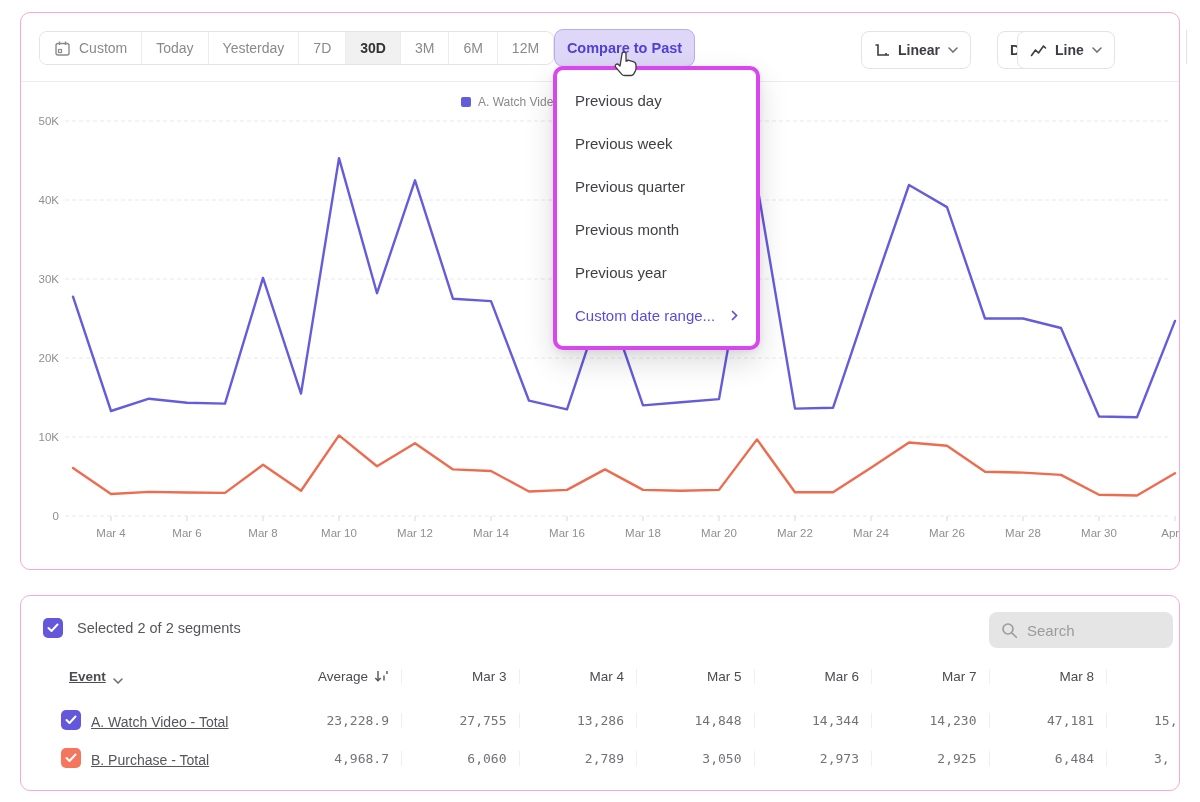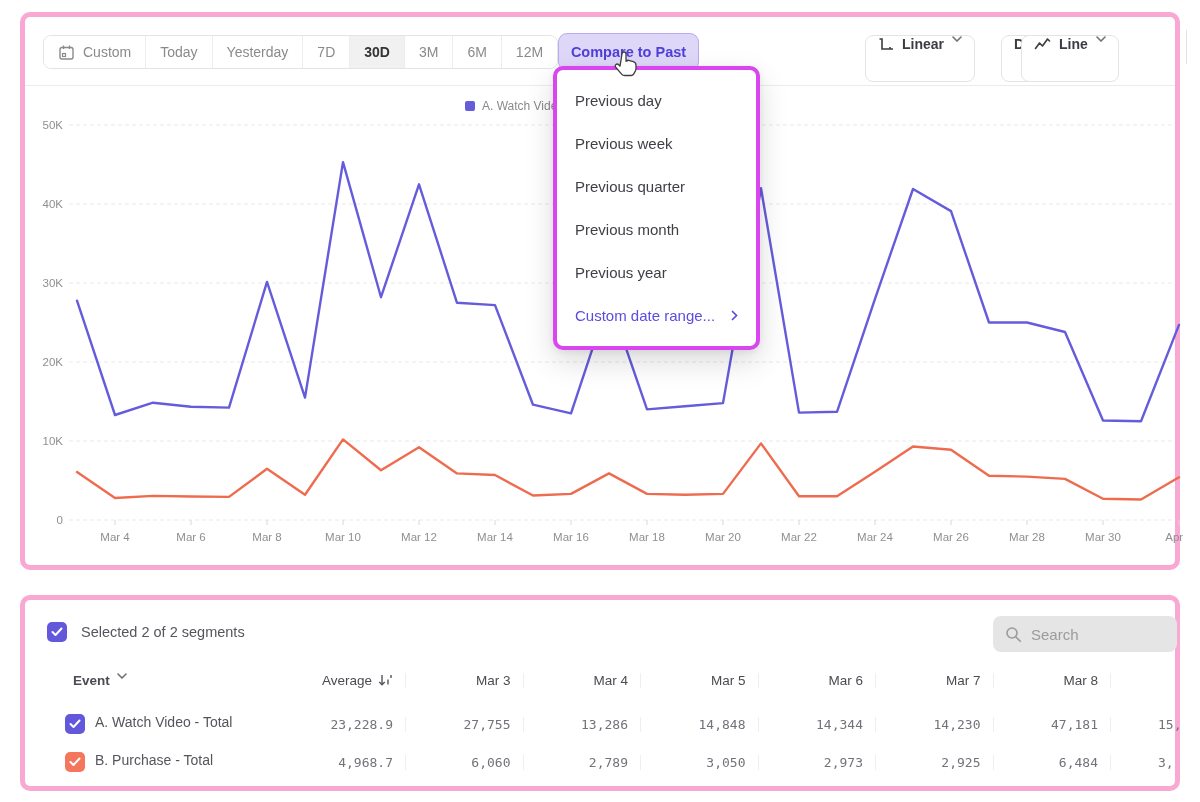--- a/index.html
+++ b/index.html
@@ -1,33 +1,33 @@
 <!DOCTYPE html>
 <html><head>
 <meta charset="utf-8">
 <style>
   * { margin:0; padding:0; box-sizing:border-box; }
   html,body { width:1200px; height:802px; background:#ffffff; overflow:hidden;
               font-family:"Liberation Sans", sans-serif; }
-  .card { position:absolute; background:#fff; border:5px solid #f9a8d4; border-radius:10px; }
+  .card { position:absolute; background:#fff; border:1px solid #f9a8d4; border-radius:10px; }
   #card-chart { left:20px; top:12px; width:1160px; height:558px; }
   #card-table { left:20px; top:595px; width:1160px; height:196px;padding-left:11px; }
 
   
   .seg-group { position:absolute; left:18px; top:18px; height:34px; display:flex;
                border:1px solid #e4e4e4; border-radius:8px; overflow:hidden; background:#fff; }
   .seg { display:flex; align-items:center; gap:8px; padding:0 14px; font-size:14px;
          color:#8a8a8a; border-right:1px solid #ededed; cursor:pointer; white-space:nowrap; background:#fff; }
   .seg:last-child { border-right:none; }
   .seg.active { background:#f1f1f2; color:#333; font-weight:700; }
   .btn-compare { position:absolute; left:533px; top:16px; width:141px; height:38px;
                  background:#ded7f8; border:1px solid #b9adf0; border-radius:9px;
                  color:#4f40d8; font-size:14.5px; font-weight:700; display:flex;
                  align-items:center; justify-content:center; cursor:pointer; }
-  .pill { position:absolute; top:18px; height:47px; display:flex; gap:8px;
+  .pill { position:absolute; top:18px; height:38px; display:flex; align-items:center; gap:8px;
           padding:0 12px; border:1px solid #e4e4e4; border-radius:8px; background:#fff;
           font-size:14px; color:#3c3c42; font-weight:600; cursor:pointer; }
   #btn-linear { left:840px; } #btn-day { left:976px; } #btn-line { left:996px; }
   .edge-tick { position:absolute; left:1186px; top:30px; width:1px; height:34px; background:#e2e2e2; }
   .divider { position:absolute; left:0; top:68px; width:100%; height:1px; background:#ececec; }
 
   
   #chart-svg { position:absolute; left:0; top:68px; }
   #chart-legend { position:absolute; left:440px; top:82px; display:flex; gap:18px;
                   align-items:center; font-size:12px; color:#8a8a8a; }
@@ -50,22 +50,22 @@
               justify-content:center; flex:none; cursor:pointer; }
   .searchbox { position:absolute; left:968px; top:16px; width:184px; height:36px; background:#e5e5e5;
                border-radius:8px; display:flex; align-items:center; gap:9px; padding:0 12px; }
   .searchbox input { border:none; outline:none; background:transparent; font-size:15px;
                      color:#444; width:130px; font-family:"Liberation Sans", sans-serif; }
   .searchbox input::placeholder { color:#9b9b9b; }
 
   .table-wrap { position:absolute; left:24px; top:64px; width:1136px; height:120px; overflow:hidden; }
   .t-row { display:flex; align-items:center; height:38px; position:relative; }
   .t-row.head { height:32px; margin-bottom:6px; }
-  .cell-event { width:240px; flex:none; display:flex; align-items:flex-start; gap:10px; padding-left:16px;
-                font-size:14px; color:#55555c; }
+  .cell-event { width:240px; flex:none; display:flex; align-items:flex-end; gap:10px; padding-left:16px;
+                font-size:14px; color:#55555c;text-decoration:underline; }
   .head .cell-event { padding-left:24px; font-size:13.5px; font-weight:700; color:#4b4b52; gap:7px; }
   .cell-num { width:117.5px; flex:none; text-align:right; padding-right:12px;
               font-family:"DejaVu Sans Mono", monospace; font-size:13px; color:#72727a;
               border-left:1px solid #efefef; }
   .cell-avg { width:116px; border-left:none; }
   .head .cell-num { font-family:"Liberation Sans", sans-serif; font-size:13.5px; font-weight:400;
                     color:#4b4b52; }
   .head .cell-avg { display:flex; justify-content:flex-end; align-items:center; gap:6px; }
   .cell-m9 { text-align:left; }
   .head .cell-m9 { padding-left:78px; }

